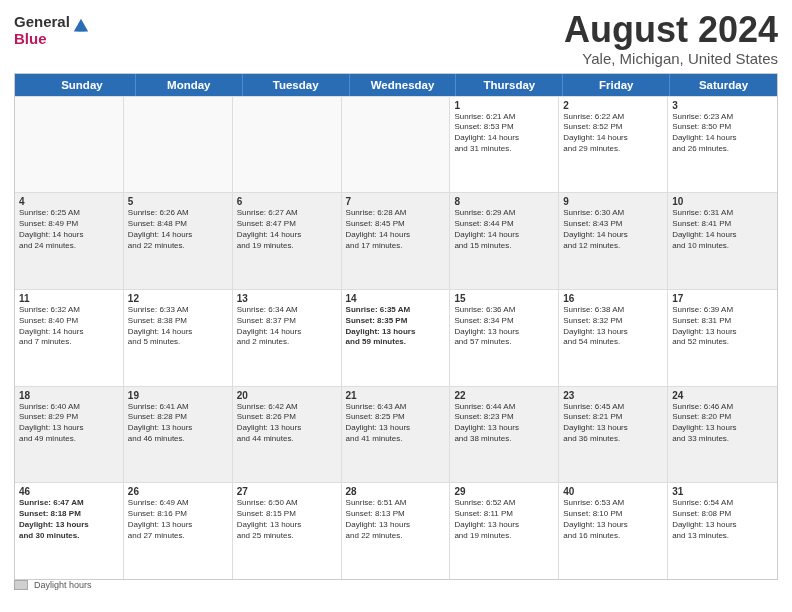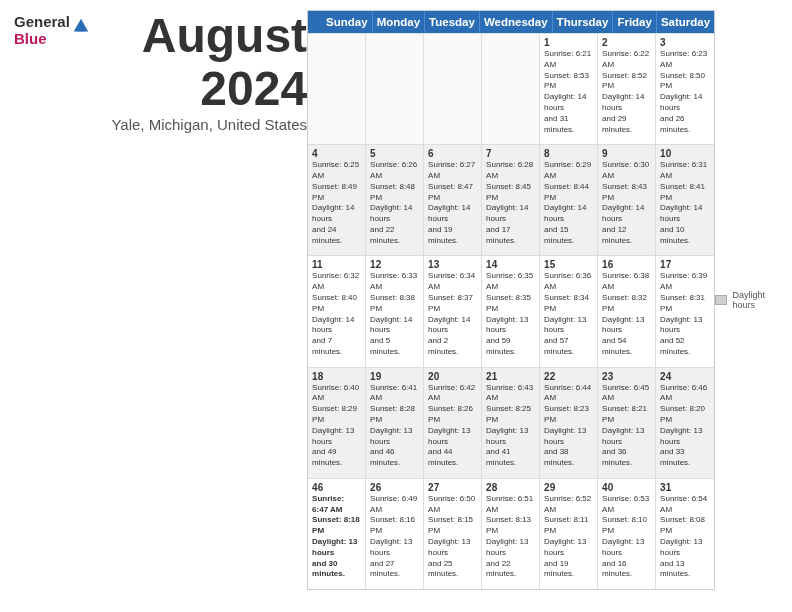--- a/index.html
+++ b/index.html
@@ -8,21 +8,21 @@
       background: #fff;
       width: 792px;
       height: 612px;
       overflow: hidden;
     }
     .page {
       width: 792px;
       height: 600px;
       padding: 10px 14px 10px 14px;
       display: flex;
-      flex-direction: row;
+      flex-direction: column;
     }
     .header {
       display: flex;
       align-items: flex-start;
       justify-content: space-between;
       margin-bottom: 6px;
     }
     .logo {
       display: flex;
       align-items: center;
@@ -36,21 +36,21 @@
     .logo-icon {
       width: 18px;
       height: 18px;
       margin-left: 2px;
       margin-top: -10px;
     }
     .title-block {
       text-align: right;
     }
     .main-title {
-      font-size: 48px;
+      font-size: 36px;
       font-weight: bold;
       color: #333;
       line-height: 1.1;
     }
     .subtitle {
       font-size: 15px;
       color: #555;
     }
     .calendar {
       flex: 1;
@@ -249,21 +249,21 @@
           </div>
           <div class="cal-cell">
             <div class="day-num">13</div>
             <div class="cal-cell-text" style="white-space: pre-line;">Sunrise: 6:34 AM
 Sunset: 8:37 PM
 Daylight: 14 hours
 and 2 minutes.</div>
           </div>
           <div class="cal-cell">
             <div class="day-num">14</div>
-            <div class="cal-cell-text" style="white-space: pre-line;">Sunrise: 6:35 AM
+            <div class="cal-cell-text" style="white-space: pre-line; font-weight: bold;">Sunrise: 6:35 AM
 Sunset: 8:35 PM
 Daylight: 13 hours
 and 59 minutes.</div>
           </div>
           <div class="cal-cell">
             <div class="day-num">15</div>
             <div class="cal-cell-text" style="white-space: pre-line;">Sunrise: 6:36 AM
 Sunset: 8:34 PM
 Daylight: 13 hours
 and 57 minutes.</div>

